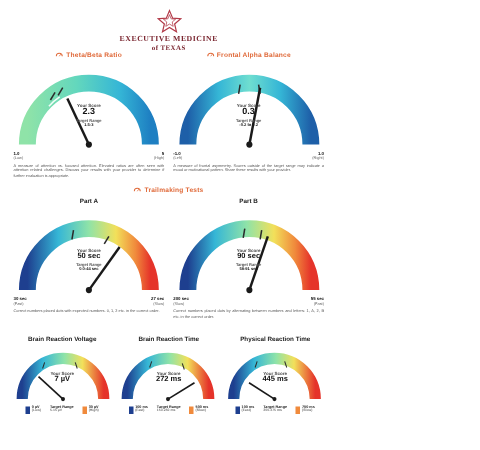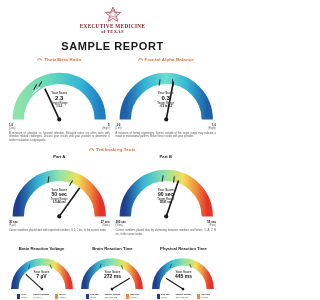--- a/index.html
+++ b/index.html
@@ -87,21 +87,20 @@
 <div class="page">
 
   <div class="brand">
     <svg class="star-wrap" width="18" height="16" viewBox="0 0 24 22">
       <path d="M12 1.5 L14.9 8.4 L22.3 8.9 L16.7 13.7 L18.4 20.9 L12 17 L5.6 20.9 L7.3 13.7 L1.7 8.9 L9.1 8.4 Z" fill="none" stroke="#b23a48" stroke-width="1.1"></path>
       <path d="M12 5.2 L13.5 9 L17.6 9.3 L14.5 11.9 L15.4 15.9 L12 13.8 L8.6 15.9 L9.5 11.9 L6.4 9.3 L10.5 9 Z" fill="none" stroke="#b23a48" stroke-width=".7"></path>
     </svg>
     <div class="brand-line1">EXECUTIVE MEDICINE</div>
     <div class="brand-line2">of TEXAS</div>
   </div>
-  <div class="sample-title">SAMPLE REPORT</div>
 
   <div class="row">
 
     <div class="col-2">
       <div class="sec-head">
         <svg class="sec-ico" viewBox="0 0 10 10">
           <path d="M1 7 A4 4 0 0 1 9 7" fill="none" stroke="#e06a3a" stroke-width="1.4"></path>
           <line x1="5" y1="7" x2="7" y2="4.2" stroke="#e06a3a" stroke-width="1"></line>
         </svg>
         <span class="sec-title">Theta/Beta Ratio</span>

